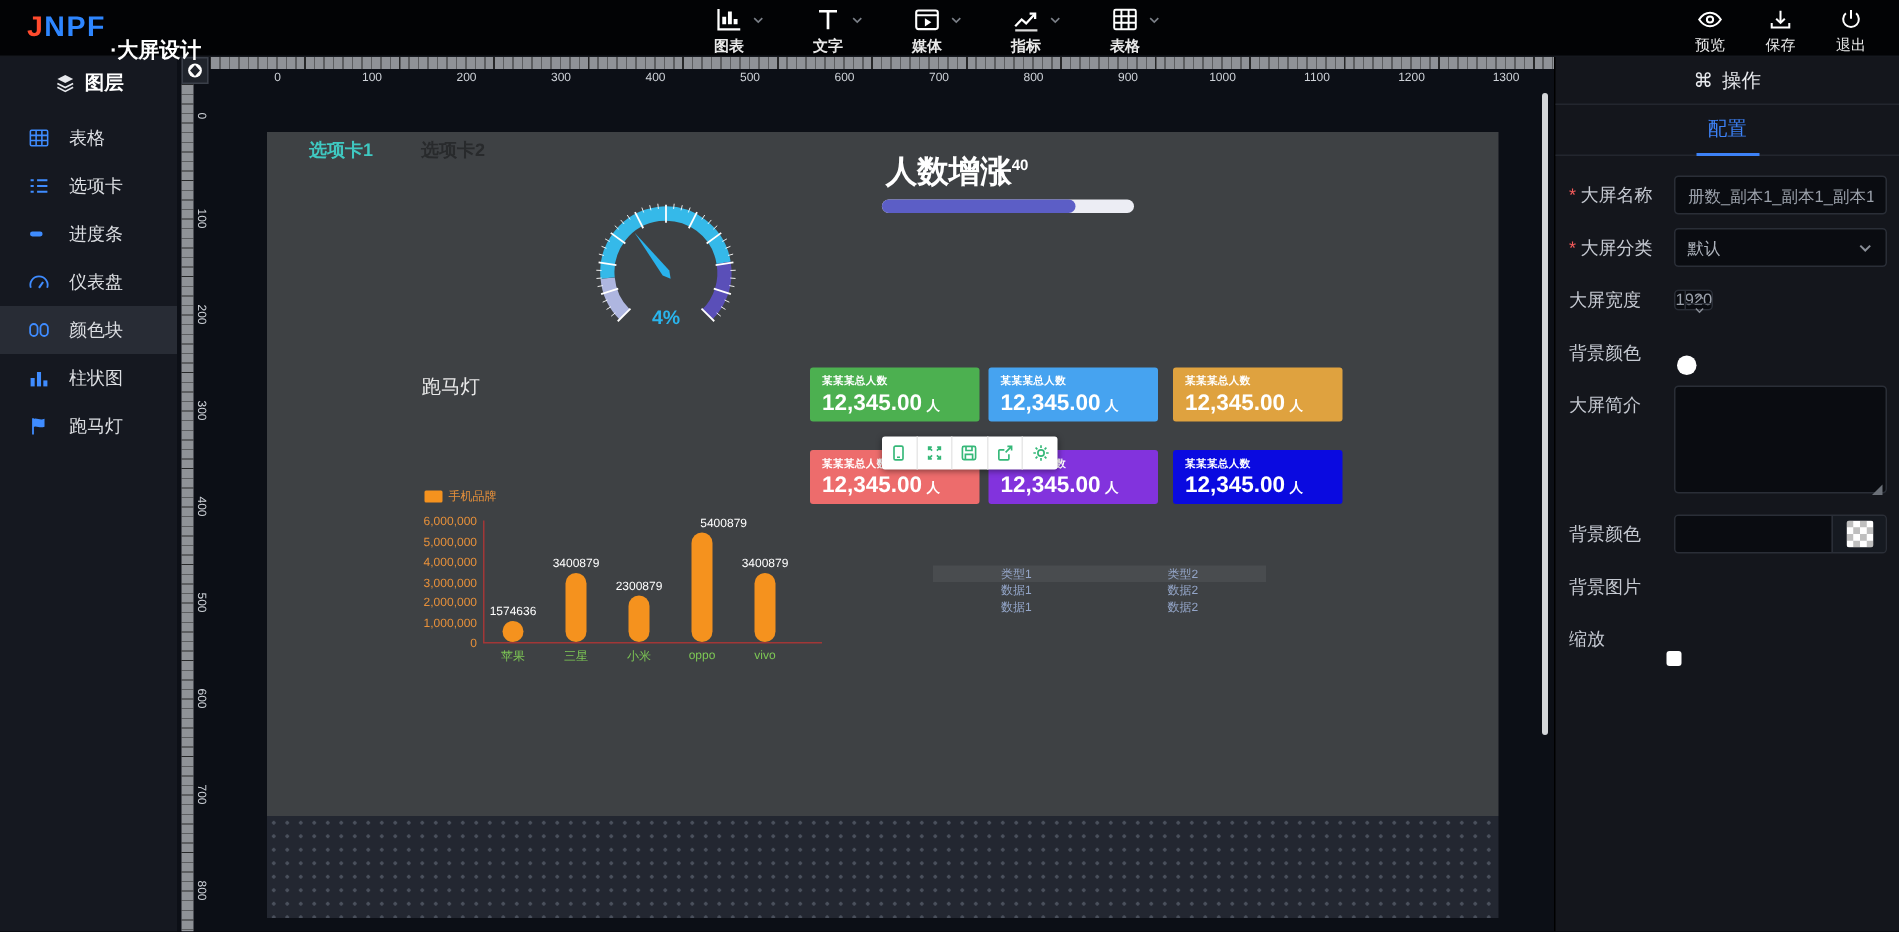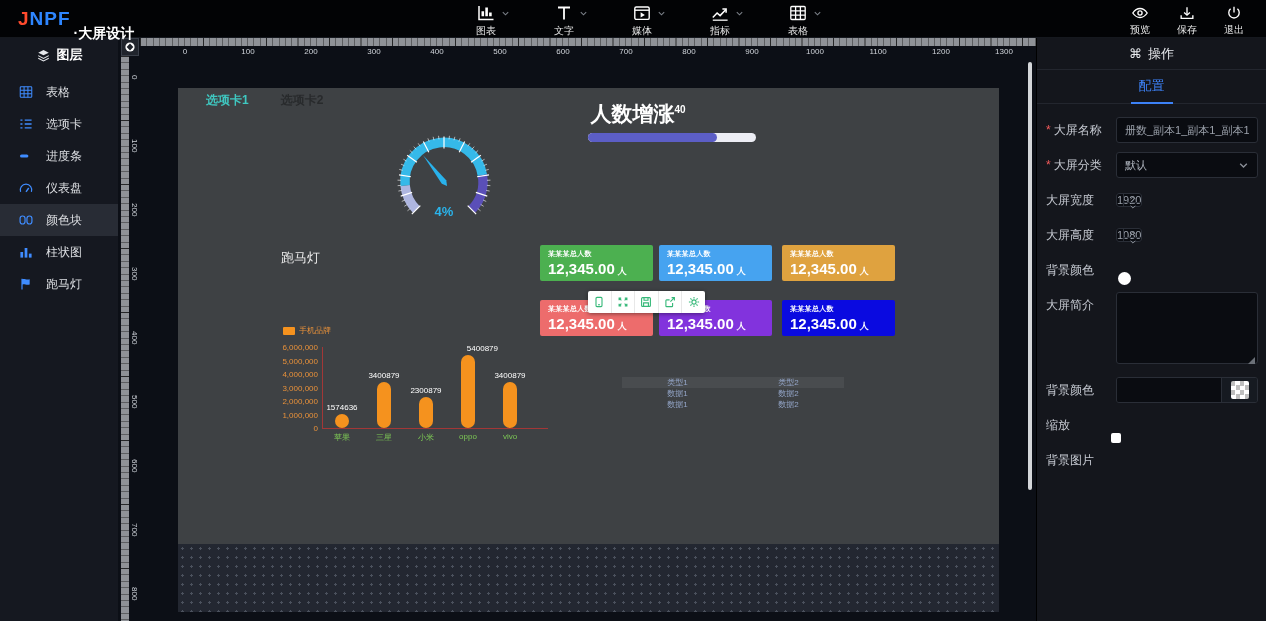--- a/index.html
+++ b/index.html
@@ -7,21 +7,21 @@
               font-family:"Liberation Sans", sans-serif; }
   .stage { position:relative; width:1266px; height:621px; background:#0c0e15; }
 
   
   .topbar { position:absolute; left:0; top:0; right:0; height:38px; background:#020305;
             border-bottom:1px solid #15181e; z-index:20; }
   .logo { position:absolute; left:18px; top:0; height:38px; display:flex; align-items:center; }
   .logo-brand { display:inline-block; font-weight:bold; font-size:19px; letter-spacing:1px; color:#2e86ff; }
   .logo-brand::first-letter { color:#ff4a2d; }
   .logo-suffix { color:#fff; font-size:14px; font-weight:bold; margin-left:3px;margin-top:30px; }
-  .tools { position:absolute; left:476px; top:3px; display:flex; gap:44px; }
+  .tools { position:absolute; left:476px; top:3px; display:flex; gap:32px;font-weight:bold; }
   .tool { position:relative; display:flex; flex-direction:column; align-items:center; padding-right:14px; cursor:pointer; }
   .tool-icon { width:20px; height:20px; color:#fff; }
   .tool-icon svg, .action-icon svg { width:100%; height:100%; display:block; }
   .tool-label { font-size:10px; color:#e8e8e8; margin-top:1px; white-space:nowrap; }
   .chev-wrap { position:absolute; right:0; top:6px; width:9px; height:9px; color:#7a7f87; }
   .chev-wrap svg { width:9px; height:9px; display:block; }
   .actions { position:absolute; right:22px; top:4px; display:flex; gap:27px; }
   .action { display:flex; flex-direction:column; align-items:center; cursor:pointer; }
   .action-icon { width:18px; height:18px; color:#fff; }
   .action-label { font-size:10px; color:#e8e8e8; margin-top:1px; white-space:nowrap; }
@@ -638,40 +638,20 @@
               <span class="step-btn">
                   <svg viewBox="0 0 10 10">
                     <path d="M2 3.4L5 6.4l3-3" fill="none" stroke="currentColor" stroke-width="1.2"></path>
                   </svg>
                 </span>
             </span>
           </span>
         </span>
       </div>
 
-      <div class="frow">
-        <span class="flabel">大屏高度</span>
-        <span class="fctrl">
-          <span class="fnumber">
-            <span>1080</span>
-            <span class="stepper">
-              <span class="step-btn">
-                  <svg viewBox="0 0 10 10">
-                    <path d="M2 6.4L5 3.4l3 3" fill="none" stroke="currentColor" stroke-width="1.2"></path>
-                  </svg>
-                </span>
-              <span class="step-btn">
-                  <svg viewBox="0 0 10 10">
-                    <path d="M2 3.4L5 6.4l3-3" fill="none" stroke="currentColor" stroke-width="1.2"></path>
-                  </svg>
-                </span>
-            </span>
-          </span>
-        </span>
-      </div>
 
       <div class="frow">
         <span class="flabel">背景颜色</span>
         <span class="fctrl">
           <span class="toggle">
             <span class="toggle-knob"></span>
           </span>
         </span>
       </div>
 
@@ -688,30 +668,30 @@
           <span class="color-group">
             <span class="color-field"></span>
             <span class="swatch-cell">
               <span class="checker"></span>
             </span>
           </span>
         </span>
       </div>
 
       <div class="frow">
+        <span class="flabel">背景图片</span>
+        <span class="fctrl"></span>
+      </div>
+
+      <div class="frow">
         <span class="flabel">缩放</span>
         <span class="fctrl">
           <span class="slider">
             <span class="slider-track"></span>
             <span class="slider-fill" id="zoom-fill" style="width: calc(35% - 2px);"></span>
             <span class="slider-thumb" id="zoom-thumb" style="left: 35%;"></span>
           </span>
         </span>
       </div>
 
-      <div class="frow">
-        <span class="flabel">背景图片</span>
-        <span class="fctrl"></span>
-      </div>
-
     </div>
   </aside>
 </div>
 
 </body></html>

